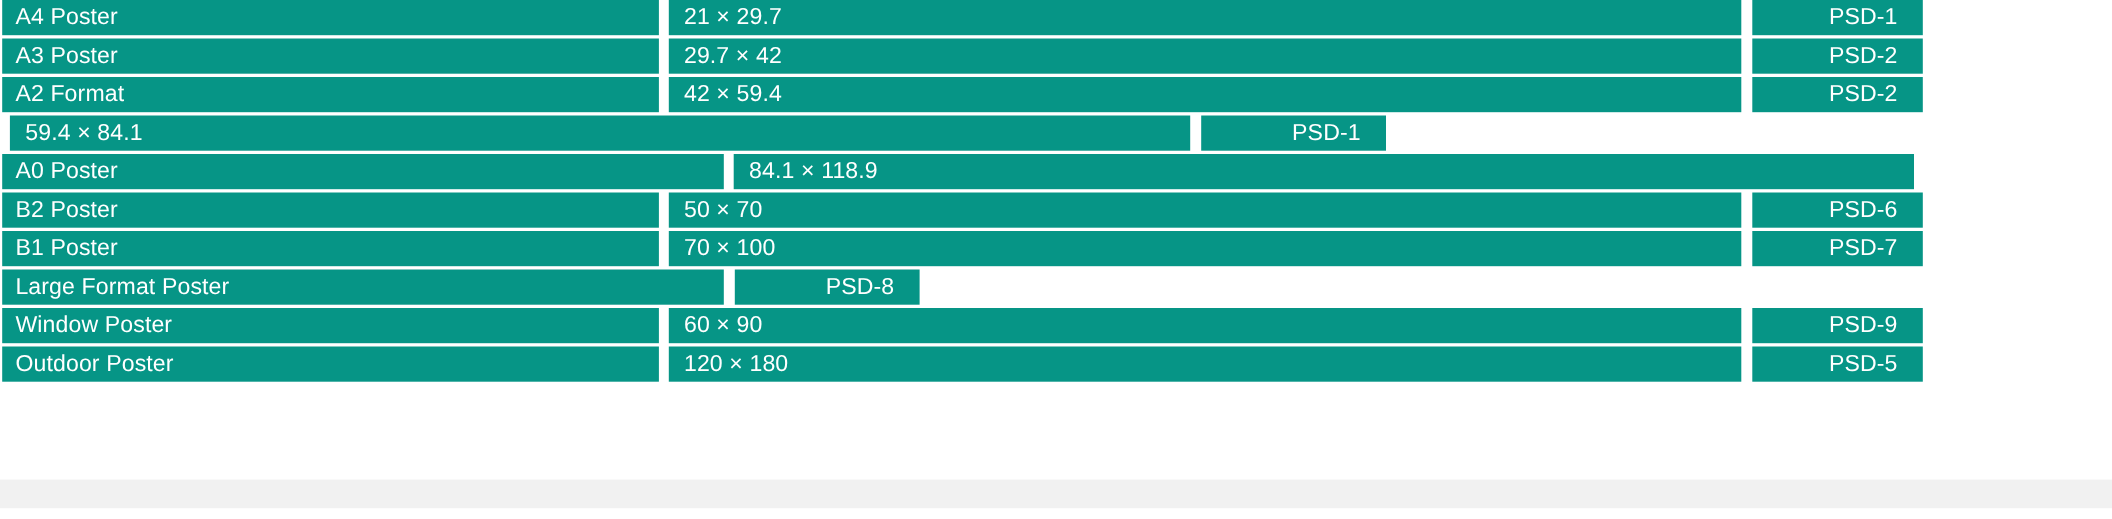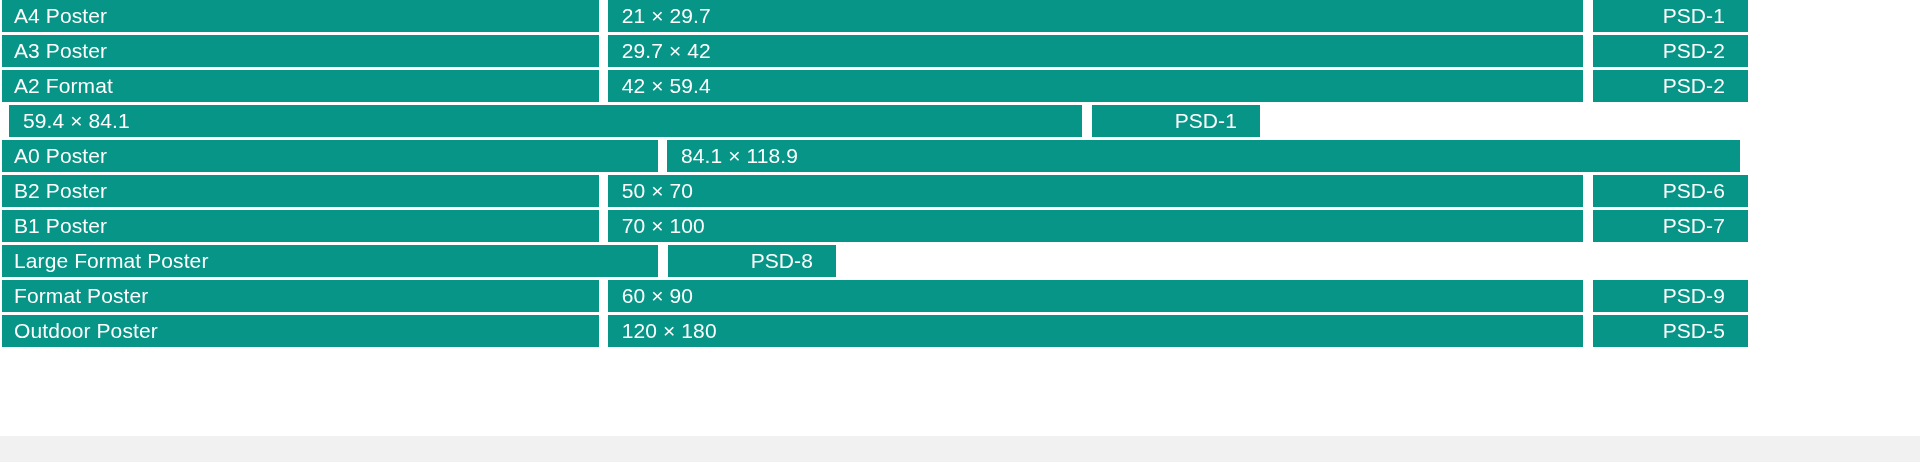--- a/index.html
+++ b/index.html
@@ -125,21 +125,21 @@
       <div class="cell cell-size">70 × 100</div>
       <div class="cell cell-code">PSD-7</div>
     </div>
 
     <div class="row">
       <div class="cell cell-name">Large Format Poster</div>
       <div class="cell cell-code">PSD-8</div>
     </div>
 
     <div class="row">
-      <div class="cell cell-name">Format Poster</div>
+      <div class="cell cell-name">Window Poster</div>
       <div class="cell cell-size">60 × 90</div>
       <div class="cell cell-code">PSD-9</div>
     </div>
 
     <div class="row">
       <div class="cell cell-name">Outdoor Poster</div>
       <div class="cell cell-size">120 × 180</div>
       <div class="cell cell-code">PSD-5</div>
     </div>
 

